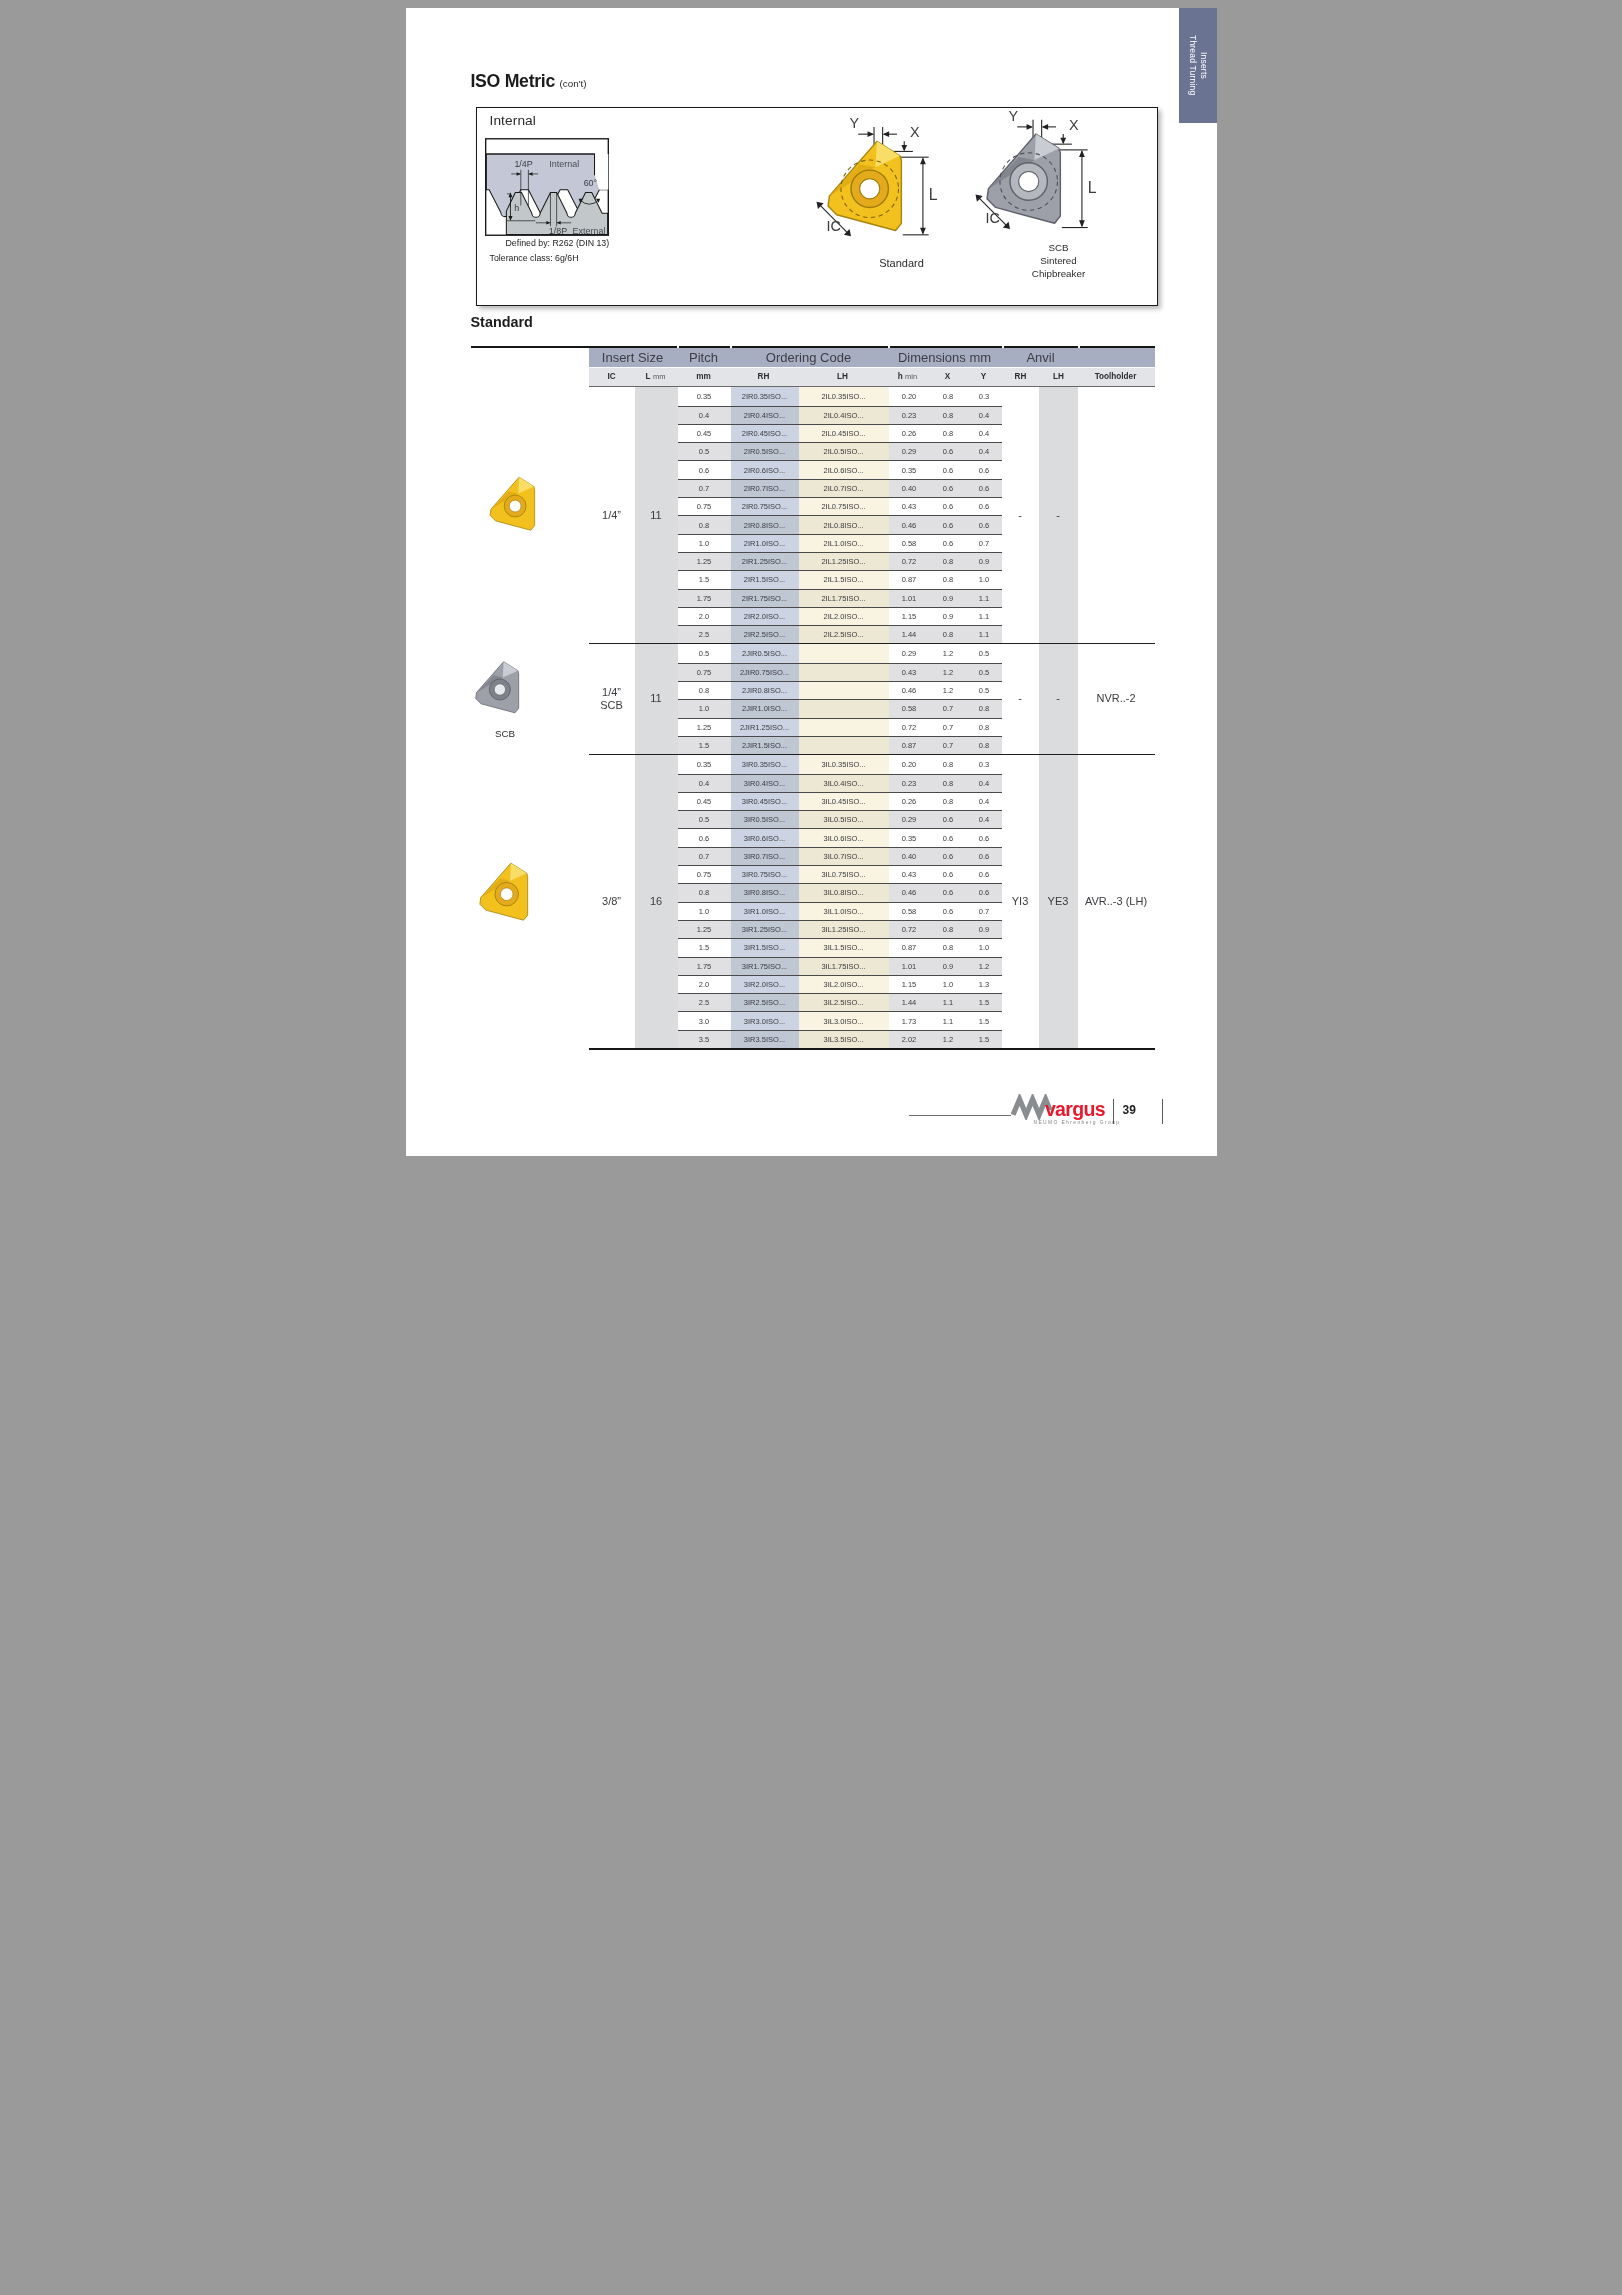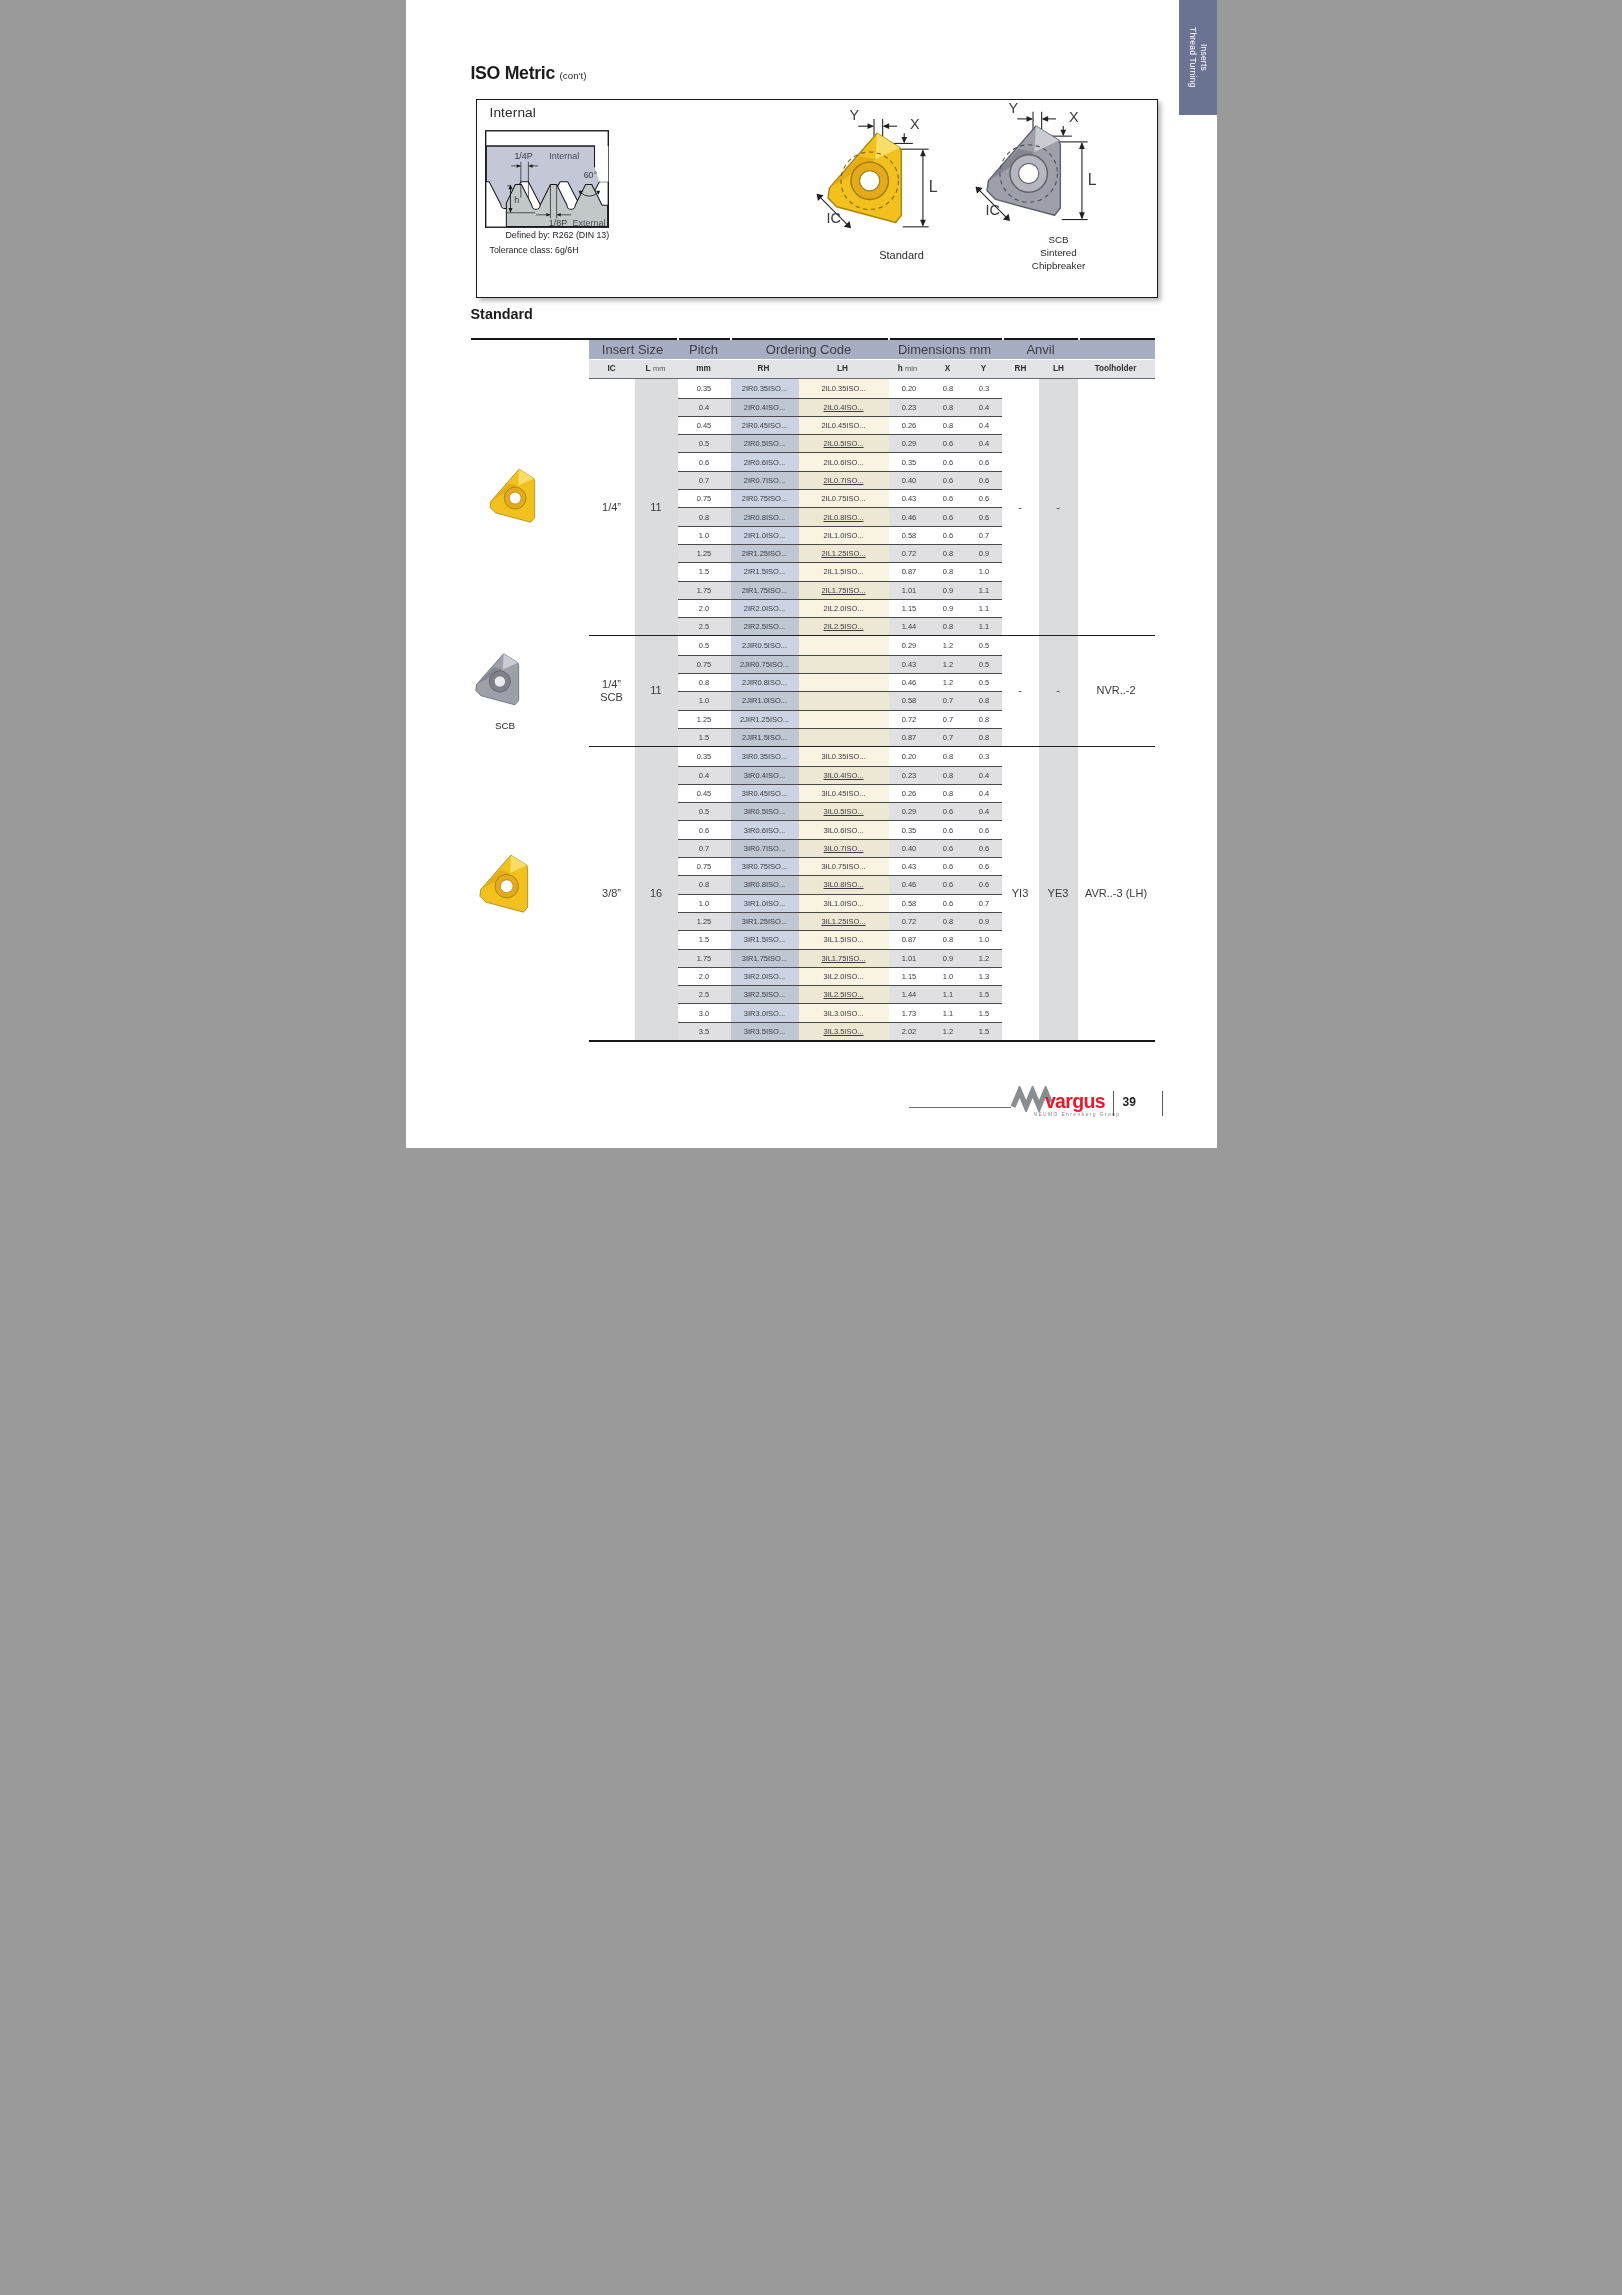--- a/index.html
+++ b/index.html
@@ -1,16 +1,16 @@
 <!DOCTYPE html>
 <html style="font-size:10.5px"><head>
 <meta charset="utf-8">
 <style>
   html,body{margin:0;padding:0;background:#9a9a9a;font-family:"Liberation Sans","DejaVu Sans",sans-serif;}
-  .page{position:relative;width:811px;height:1148px;background:#ffffff;margin:0 auto;overflow:hidden;}
+  .page{position:relative;width:811px;height:1148px;background:#ffffff;margin:8px auto;overflow:hidden;}
   .abs{position:absolute;}
 
   
   .side-tab{left:773px;top:0;width:39px;height:115px;background:#6a7392;color:#fff;
     display:flex;align-items:center;justify-content:center;}
   .side-tab-text{writing-mode:vertical-lr;text-align:center;font-size:8.5px;line-height:1.35;letter-spacing:0.2px;}
 
   
   .page-title{left:65px;top:63px;font-size:17.7px;font-weight:bold;color:#1c1c1e;letter-spacing:-0.3px;}
   .page-title small{font-size:9.8px;font-weight:normal;letter-spacing:0;color:#2a2a2c;}
@@ -46,21 +46,21 @@
   .tgroup:first-of-type{border-top:0.7px solid #6a6a6a;}
   .bottom-rule{height:2px;background:#161616;}
   .trow{display:grid;grid-template-columns:46px 43px 53px 68px 90px 41px 37px 35px 37px 39px 77px;height:18.3px;}
   .trow > div{display:flex;align-items:center;justify-content:center;font-size:7.5px;color:#3a3a3f;}
   .c-lmm,.c-alh{background:#dbdcde;}
   .trow.even .st{background:#ffffff;}
   .trow.odd  .st{background:#e0e0e2;}
   .trow.even .c-rh{background:#ccd4e3;}
   .trow.odd  .c-rh{background:#bfc7d3;text-align:right;}
   .trow.even .c-lh{background:#f8f4e1;}
-  .trow.odd  .c-lh{background:#ece8d4;text-decoration:underline;}
+  .trow.odd  .c-lh{background:#ece8d4;}
   .trow + .trow .st{border-top:0.7px solid #4a4a4a;}
   .glabel{position:absolute;top:0;height:100%;display:flex;flex-direction:column;align-items:center;
     justify-content:center;font-size:11px;color:#3a3a3f;line-height:1.25;text-align:center;}
   .gl-ic{left:0;width:46px;}
   .gl-lmm{left:46px;width:43px;}
   .gl-arh{left:413px;width:37px;}
   .gl-alh{left:450px;width:39px;}
   .gl-tool{left:489px;width:77px;white-space:nowrap;}
 
   

